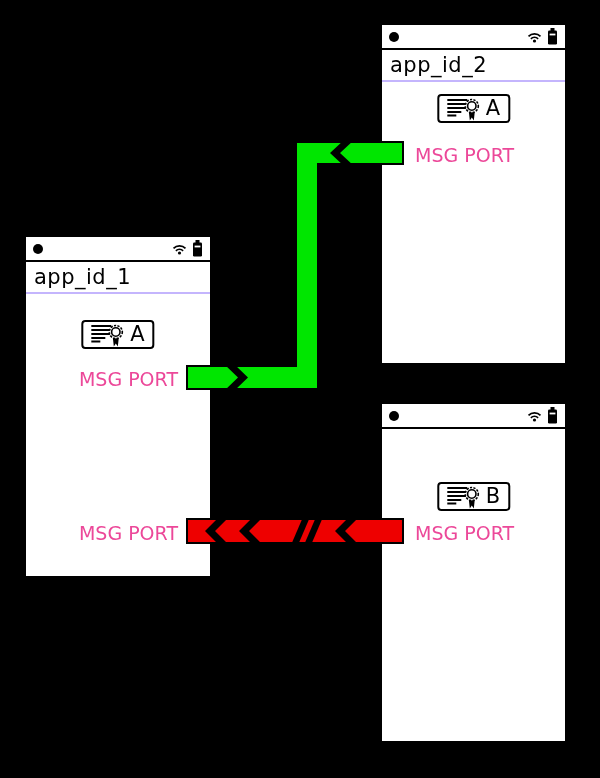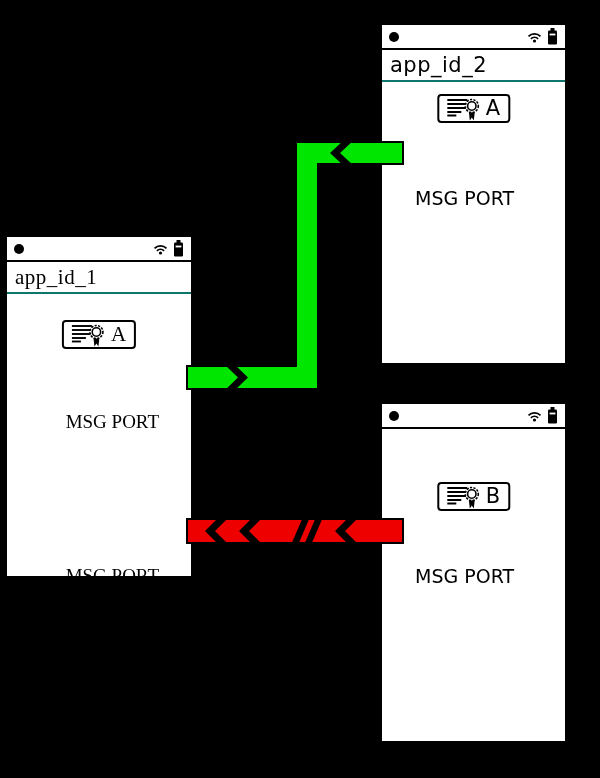--- a/index.html
+++ b/index.html
@@ -5,48 +5,48 @@
   html,body { margin:0; padding:0; }
   body {
     width:600px; height:778px; position:relative;
     background:#000; overflow:hidden;
     font-family:"DejaVu Sans", sans-serif;
   }
   .window {
     position:absolute; background:#fff;
     border:2px solid #000; box-sizing:border-box;
   }
-  #win1 { left:5px;  top:235px; width:188px; height:343px;font-family:Liberation Serif, serif; }
+  #win1 { left:24px;  top:235px; width:188px; height:343px; }
   #win2 { left:380px; top:23px;  width:187px; height:342px; }
   #win3 { left:380px; top:402px; width:187px; height:341px; }
 
   .statusbar {
     height:23px; border-bottom:2px solid #000;
     display:flex; align-items:center; padding:0 7px; box-sizing:content-box;
   }
   .status-dot { width:10px; height:10px; border-radius:50%; background:#000; }
   .status-right { margin-left:auto; display:flex; align-items:center; gap:5px; }
 
   .titlebar {
-    height:30px; border-bottom:2px solid #0f766e;
+    height:30px; border-bottom:2px solid #c4b5fd;
     display:flex; align-items:center; padding-left:8px;
     font-size:21px; color:#000; letter-spacing:0.5px;
   }
 
   .badge {
     position:absolute; left:50%; transform:translateX(-50%);
     height:29px; border:2px solid #000; border-radius:4px; background:#fff;
     display:flex; align-items:center; padding:0 8px 0 6px; gap:5px;
     box-sizing:border-box;
   }
   .badge-letter { font-size:21px; color:#000; line-height:1; }
 
   .port-label {
     position:absolute; font-size:19px; line-height:24px;
-    color:#000000; white-space:nowrap;margin-top:43px;
+    color:#ec4899; white-space:nowrap;
   }
 
   #arrows {
     position:absolute; left:0; top:0; z-index:5; pointer-events:none;
   }
 </style>
 </head>
 <body>
 
 <div class="window" id="win1">

